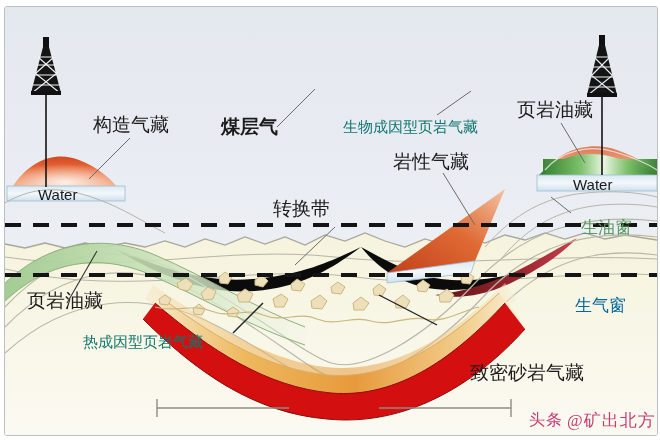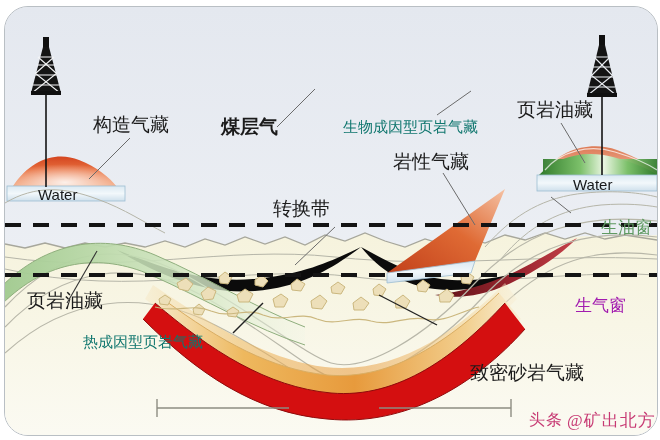--- a/index.html
+++ b/index.html
@@ -3,34 +3,34 @@
 <meta charset="utf-8">
 <style>
   html,body{margin:0;padding:0;background:#ffffff;}
   body{font-family:"Liberation Sans","DejaVu Sans",sans-serif;}
   #stage{
     position:relative;width:660px;height:440px;overflow:hidden;
     background:#ffffff;
   }
   #frame{
     position:absolute;left:4px;top:6px;width:652px;height:428px;
-    border:1px solid #b9bfc4;border-radius:24px;overflow:hidden;
+    border:1px solid #b9bfc4;border-radius:3px;overflow:hidden;
     background:#e9ecf1;
   }
   svg#scene{position:absolute;left:0;top:0;width:652px;height:428px;display:block;}
 
   .lbl{
     position:absolute;white-space:nowrap;line-height:1;
     font-family:"Liberation Serif","DejaVu Serif",serif;
     color:#1d1d1d;pointer-events:none;
   }
   .lbl.dark{color:#1b1b1b;}
   .lbl.red{color:#0f766e;font-weight:normal;}
-  .lbl.green{color:#5f9a62;margin-left:20px;}
-  .lbl.salmon{color:#a21caf;}
+  .lbl.green{color:#5f9a62;}
+  .lbl.salmon{color:#0369a1;}
   .lbl.water{
     font-family:"Liberation Sans","DejaVu Sans",sans-serif;
     color:#16181a;font-weight:normal;
   }
   .lbl.scale{color:#2a2a2a;}
   .wm{
     position:absolute;white-space:nowrap;
     font-family:"Liberation Serif","DejaVu Serif",serif;
     color:#be185d;opacity:.85;letter-spacing:1px;
   }

